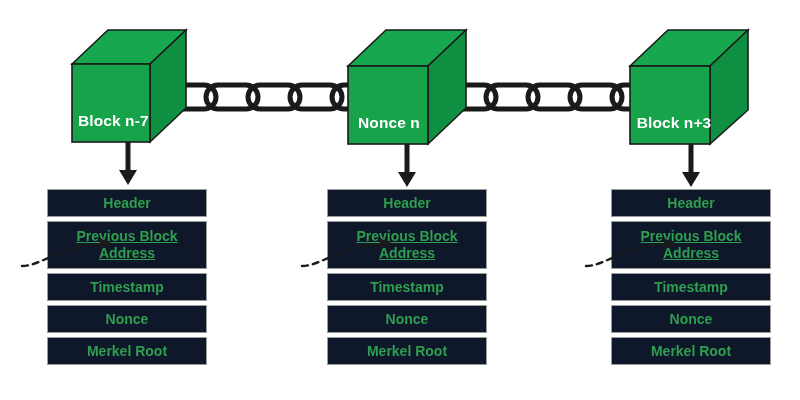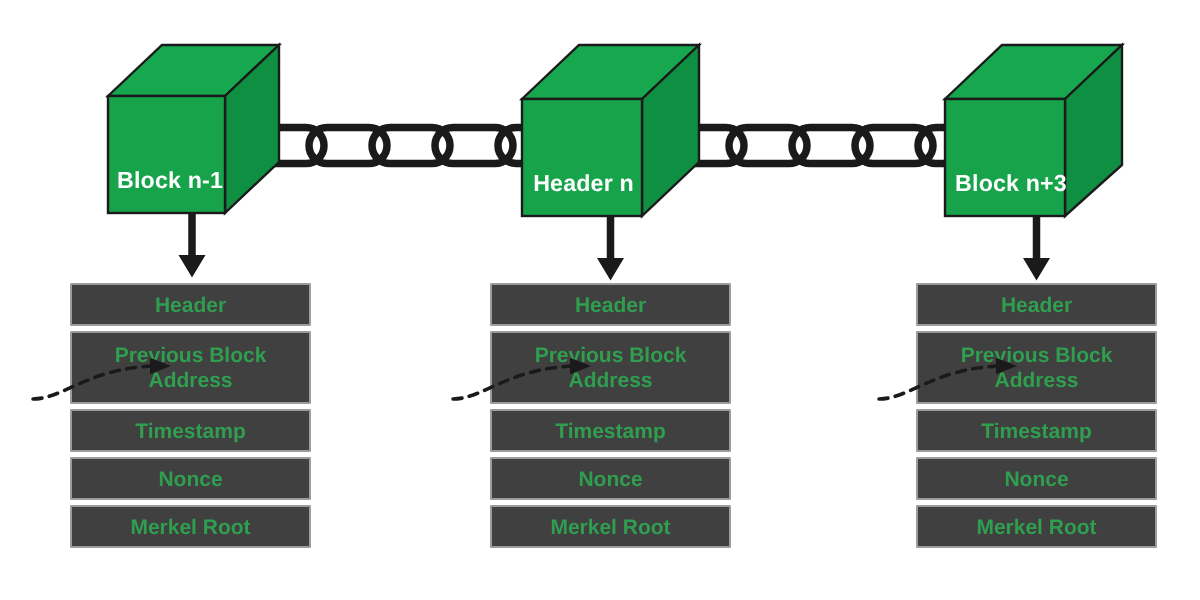--- a/index.html
+++ b/index.html
@@ -51,37 +51,38 @@
   
   .field-stack {
     position: absolute;
     display: flex;
     flex-direction: column;
     gap: 4px;
   }
   .field-box {
     box-sizing: border-box;
     border: 1.5px solid #9b9b9b;
-    background: #404040;
+    background: #0f172a;
     color: #2f9e4f;
     font-size: 14px;
     font-weight: bold;
     font-family: "Liberation Sans", sans-serif;
     text-align: center;
     display: flex;
     align-items: center;
     justify-content: center;
     line-height: 1.18;
     height: 28px;
     white-space: nowrap;
   }
   .field-box.tall {
     height: 48px;
     white-space: normal;
     padding: 6px 6px;
+    text-decoration: underline;
   }
 
   
   .dashed-arrow {
     position: absolute;
     pointer-events: none;
   }
   .dashed-arrow svg { display: block; overflow: visible; }
 </style>
 </head>
@@ -115,30 +116,30 @@
 
   <div class="cube" style="left:66px; top:24px;">
     <svg width="124" height="122" viewBox="0 0 124 122" aria-hidden="true">
 
       <polygon points="6,40 42,6 120,6 84,40" fill="#17a84f" stroke="#1a1a1a" stroke-width="1.6"></polygon>
 
       <polygon points="84,40 120,6 120,84 84,118" fill="#0f8f42" stroke="#1a1a1a" stroke-width="1.6"></polygon>
 
       <rect x="6" y="40" width="78" height="78" fill="#16a34a" stroke="#1a1a1a" stroke-width="1.6"></rect>
     </svg>
-    <span class="cube-label" style="left:12px; top:88px; width:68px; text-align:center;">Block n-1</span>
+    <span class="cube-label" style="left:12px; top:88px; width:68px; text-align:center;">Block n-7</span>
   </div>
 
   <div class="cube" style="left:342px; top:24px;">
     <svg width="130" height="124" viewBox="0 0 130 124" aria-hidden="true">
       <polygon points="6,42 44,6 124,6 86,42" fill="#17a84f" stroke="#1a1a1a" stroke-width="1.6"></polygon>
       <polygon points="86,42 124,6 124,84 86,120" fill="#0f8f42" stroke="#1a1a1a" stroke-width="1.6"></polygon>
       <rect x="6" y="42" width="80" height="78" fill="#16a34a" stroke="#1a1a1a" stroke-width="1.6"></rect>
     </svg>
-    <span class="cube-label" style="left:10px; top:90px; width:74px; text-align:center;">Header n</span>
+    <span class="cube-label" style="left:10px; top:90px; width:74px; text-align:center;">Nonce n</span>
   </div>
 
   <div class="cube" style="left:622px; top:24px;">
     <svg width="132" height="124" viewBox="0 0 132 124" aria-hidden="true">
       <polygon points="8,42 46,6 126,6 88,42" fill="#17a84f" stroke="#1a1a1a" stroke-width="1.6"></polygon>
       <polygon points="88,42 126,6 126,86 88,120" fill="#0f8f42" stroke="#1a1a1a" stroke-width="1.6"></polygon>
       <rect x="8" y="42" width="80" height="78" fill="#16a34a" stroke="#1a1a1a" stroke-width="1.6"></rect>
     </svg>
     <span class="cube-label" style="left:6px; top:90px; width:92px; text-align:center;">Block n+3</span>
   </div>

